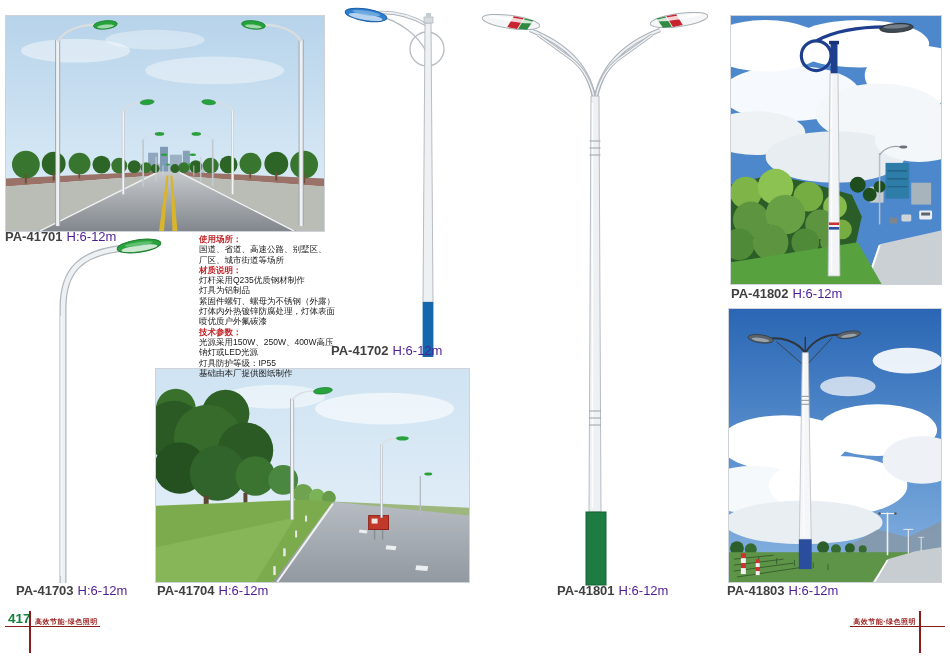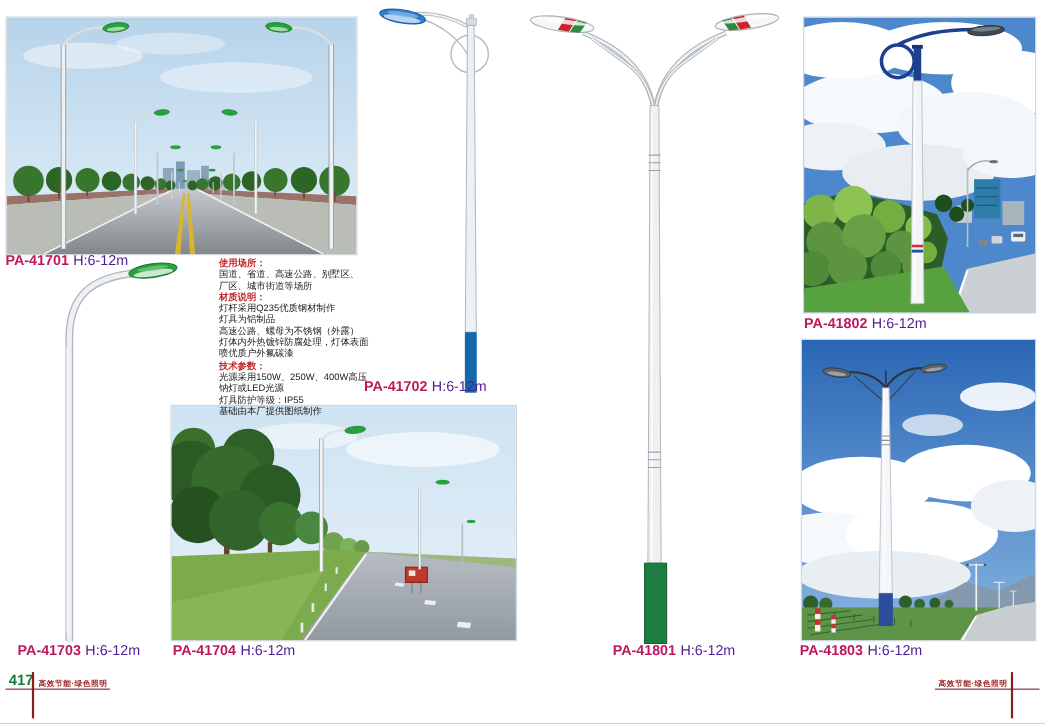--- a/index.html
+++ b/index.html
@@ -3,21 +3,21 @@
 <meta charset="utf-8">
 <style>
   html,body{margin:0;padding:0;background:#888;}
   .page{position:relative;width:950px;height:658px;background:#ffffff;overflow:hidden;
         font-family:"Liberation Sans", sans-serif;}
   .photo{position:absolute;border:1px solid #cdd3d8;box-sizing:border-box;}
   .photo svg{display:block;width:100%;height:100%;}
   .art{position:absolute;}
   .art svg{display:block;width:100%;height:100%;}
   .model-label{position:absolute;white-space:nowrap;font-size:13px;line-height:14px;}
-  .model-label .model{color:#be185d;font-weight:bold;}
+  .model-label .model{color:#404040;font-weight:bold;}
   .model-label .height{color:#4c1d95;font-weight:normal;margin-left:4px;}
   .spec-block{position:absolute;left:199px;top:234px;width:150px;font-size:8.5px;line-height:10.3px;color:#1a1a1a;}
   .spec-block .sec{color:#c2262a;font-weight:bold;}
   .footer{position:absolute;font-size:13px;color:#222;}
   .footer .pageno{font-weight:bold;font-size:13.5px;color:#15803d;}
   .footer .slogan{color:#9b1f1f;font-weight:bold;font-size:7px;letter-spacing:.5px;position:relative;top:-2px;}
   .vline{position:absolute;width:1.5px;background:#8a1c1c;}
   .hline{position:absolute;height:1px;background:#8a1c1c;}
 </style>
 </head>
@@ -436,21 +436,21 @@
     </svg>
   </div>
 
   <div class="spec-block">
     <div class="sec">使用场所：</div>
     <div>国道、省道、高速公路、别墅区、</div>
     <div>厂区、城市街道等场所</div>
     <div class="sec">材质说明：</div>
     <div>灯杆采用Q235优质钢材制作</div>
     <div>灯具为铝制品</div>
-    <div>高速公路、螺母为不锈钢（外露）</div>
+    <div>紧固件螺钉、螺母为不锈钢（外露）</div>
     <div>灯体内外热镀锌防腐处理，灯体表面</div>
     <div>喷优质户外氟碳漆</div>
     <div class="sec">技术参数：</div>
     <div>光源采用150W、250W、400W高压</div>
     <div>钠灯或LED光源</div>
     <div>灯具防护等级：IP55</div>
     <div>基础由本厂提供图纸制作</div>
   </div>
 
   <div class="model-label" style="left:5px;top:230px;">

